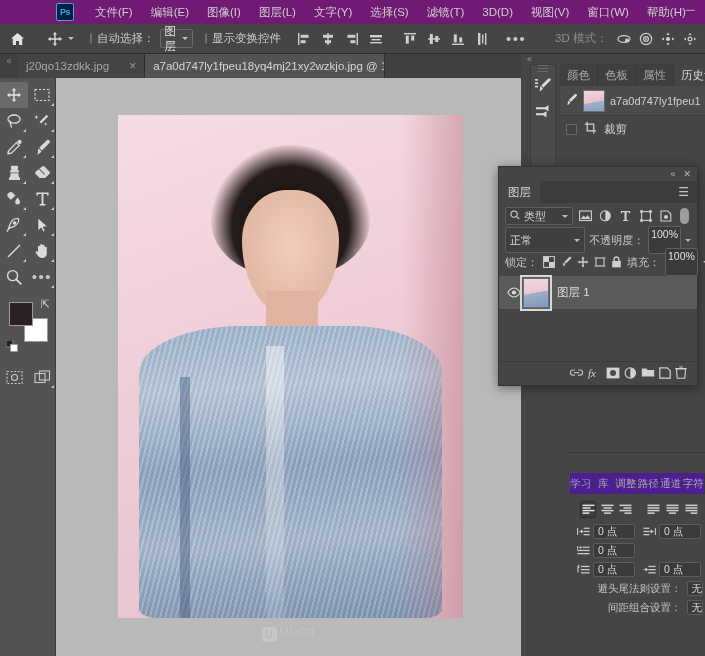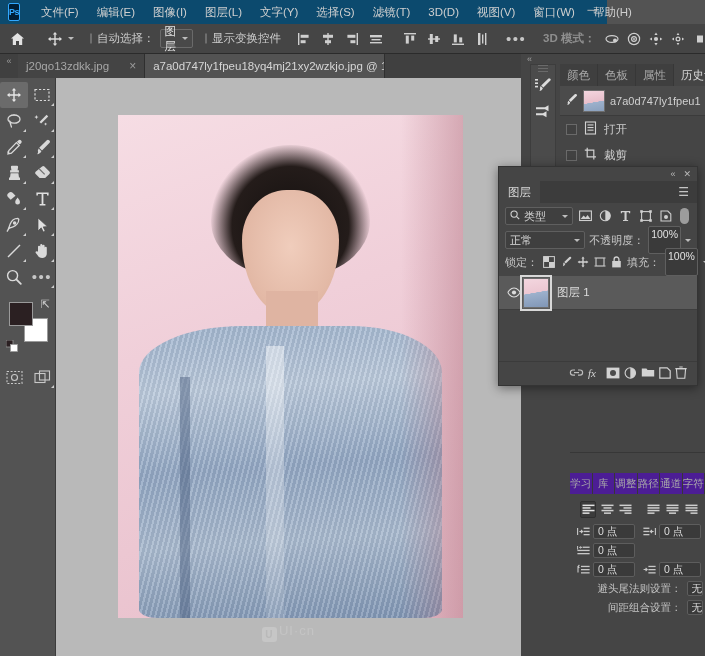--- a/index.html
+++ b/index.html
@@ -9,22 +9,22 @@
     background: #535353;
     font-family: "Liberation Sans", "DejaVu Sans", sans-serif;
     font-size: 11px;
     color: #c8c8c8;
     -webkit-font-smoothing: antialiased;
   }
   #app { position: relative; width: 705px; height: 656px; }
 
   
   .menubar {
-    position: absolute; left: 0; top: 0; width: 607px; height: 24px;
-    background: #0c4a6e; display: flex; align-items: center;
+    position: absolute; left: 0; top: 0; width: 705px; height: 24px;
+    background: #701a75; display: flex; align-items: center; padding-left: 48px;
   }
   .ps-logo {
     width: 18px; height: 18px; margin-left: 8px; margin-right: 12px;
     background: #001e36; border: 1px solid #31a8ff; border-radius: 2px;
     color: #31a8ff; font-size: 9px; font-weight: bold;
     display: flex; align-items: center; justify-content: center;
     letter-spacing: -0.5px;
   }
   .menu-item {
     padding: 3px 9px; font-size: 11.5px; color: #cfcfcf; white-space: nowrap;
@@ -70,21 +70,21 @@
     display: flex; align-items: center; gap: 6px;
     height: 19px; padding: 0 4px; margin-left: 5px;
     background: #494949; border: 1px solid #6a6a6a; border-radius: 2px;
     font-size: 11.5px; color: #e2e2e2;
   }
   .caret { width: 0; height: 0; border-left: 3.5px solid transparent;
            border-right: 3.5px solid transparent; border-top: 4px solid #bdbdbd; }
   .caret-sm { border-left-width: 3px; border-right-width: 3px; border-top-width: 3.5px; }
   .align-icons { display: flex; align-items: center; gap: 2px; }
   .dots { letter-spacing: 1.5px; font-size: 15px; line-height: 8px; color: #c6c6c6; }
-  .mode3d-label { font-size: 11.5px; color: #8e8e8e; margin: 0 6px 0 4px; white-space: nowrap; font-weight: bold; }
+  .mode3d-label { font-size: 11.5px; color: #8e8e8e; margin: 0 6px 0 16px; white-space: nowrap; }
 
   
   .tabsrow {
     position: absolute; left: 0; top: 54px; width: 705px; height: 24px;
     background: #404040; display: flex; align-items: stretch;
   }
   .tabs-collapse {
     width: 18px; display: flex; align-items: flex-start; justify-content: center;
     padding-top: 2px; color: #9a9a9a; font-size: 9px; background: #404040;
   }
@@ -263,21 +263,21 @@
   .lp-kind {
     display: flex; align-items: center; gap: 4px; width: 68px; height: 18px;
     padding: 0 4px; background: #3f3f3f; border: 1px solid #5f5f5f; border-radius: 2px;
     font-size: 11px; color: #d2d2d2;
   }
   .lp-kind .grow { flex: 1; }
   .fico { width: 15px; height: 16px; display: flex; align-items: center; justify-content: center; color: #cfcfcf; }
   .lp-toggle { width: 9px; height: 16px; border-radius: 5px; background: #9c9c9c; margin-left: 2px; }
   .lp-blend { display: flex; align-items: center; gap: 4px; height: 22px; padding: 0 6px; }
   .lp-mode {
-    display: flex; align-items: center; width: 86px; height: 18px; padding: 0 4px;
+    display: flex; align-items: center; width: 86px; height: 26px; padding: 0 4px;
     background: #3f3f3f; border: 1px solid #5f5f5f; border-radius: 2px;
     font-size: 11px; color: #dcdcdc;
   }
   .lp-mode .grow { flex: 1; }
   .lp-txt { font-size: 11px; color: #c9c9c9; white-space: nowrap; }
   .lp-num {
     width: 34px; height: 28px; padding: 0 2px; background: #3a3a3a;
     border: 1px solid #5f5f5f; border-radius: 2px;
     font-size: 10.5px; color: #e0e0e0; text-align: center; line-height: 14px;
   }
@@ -716,32 +716,20 @@
               <path d="M4.3 7.7 L6.2 9.6 C5.7 11 4.6 11.9 3.2 12 c0.6-0.9 0.8-1.8 0.4-2.6 Z" fill="#dcdcdc"></path>
             </svg>
         </span>
         <span class="hist-thumb"></span>
         <span class="hist-name">a7a0d747ly1fpeu18yq4…</span>
       </div>
       <div class="hist-row">
         <span class="hist-cb"></span>
         <span>
           <svg width="13" height="14" viewBox="0 0 13 14">
-              <rect x="1.5" y="1" width="10" height="12" fill="none" stroke="#d2d2d2" stroke-width="1.1"></rect>
-              <rect x="3.5" y="3.4" width="6" height="1.1" fill="#d2d2d2"></rect>
-              <rect x="3.5" y="6" width="6" height="1.1" fill="#d2d2d2"></rect>
-              <rect x="3.5" y="8.6" width="6" height="1.1" fill="#d2d2d2"></rect>
-            </svg>
-        </span>
-        <span>打开</span>
-      </div>
-      <div class="hist-row">
-        <span class="hist-cb"></span>
-        <span>
-          <svg width="13" height="14" viewBox="0 0 13 14">
               <path d="M3.2 0.8 V9.8 H12" fill="none" stroke="#d2d2d2" stroke-width="1.2"></path>
               <path d="M0.8 3.2 H9.8 V12.4" fill="none" stroke="#d2d2d2" stroke-width="1.2"></path>
             </svg>
         </span>
         <span>裁剪</span>
       </div>
     </div>
 
     <div class="newdoc-ico">
       <svg width="14" height="13" viewBox="0 0 14 13">

